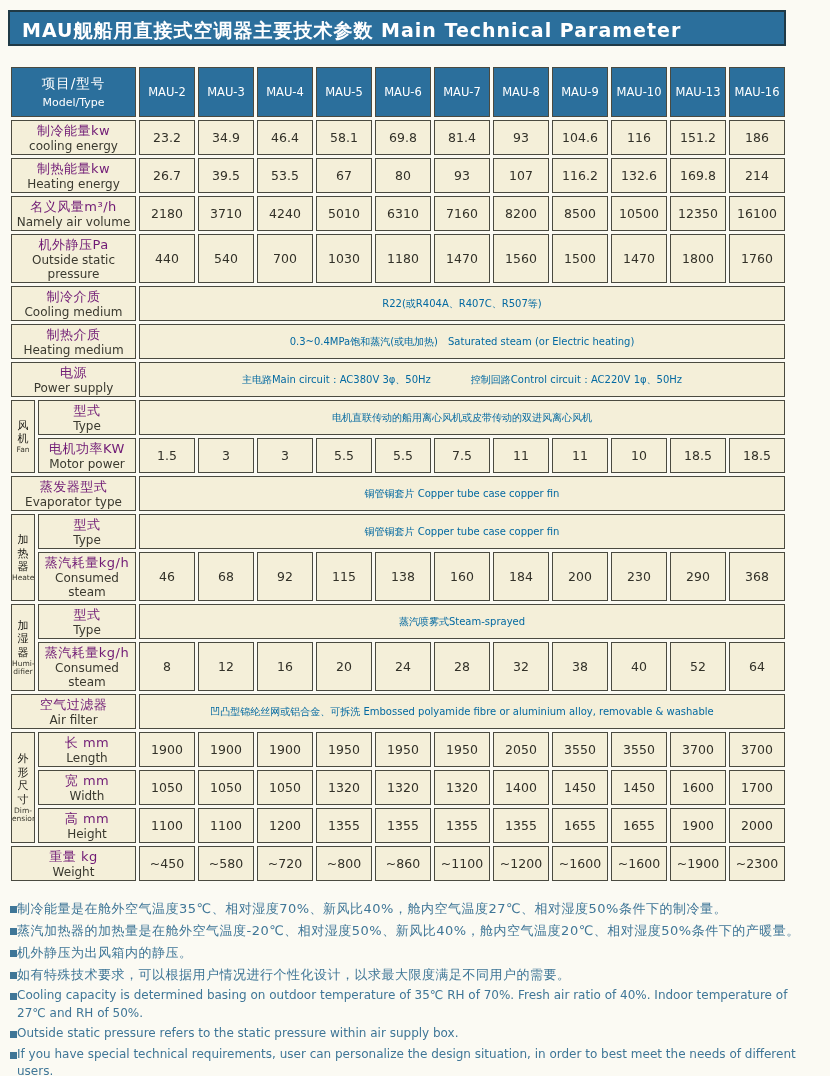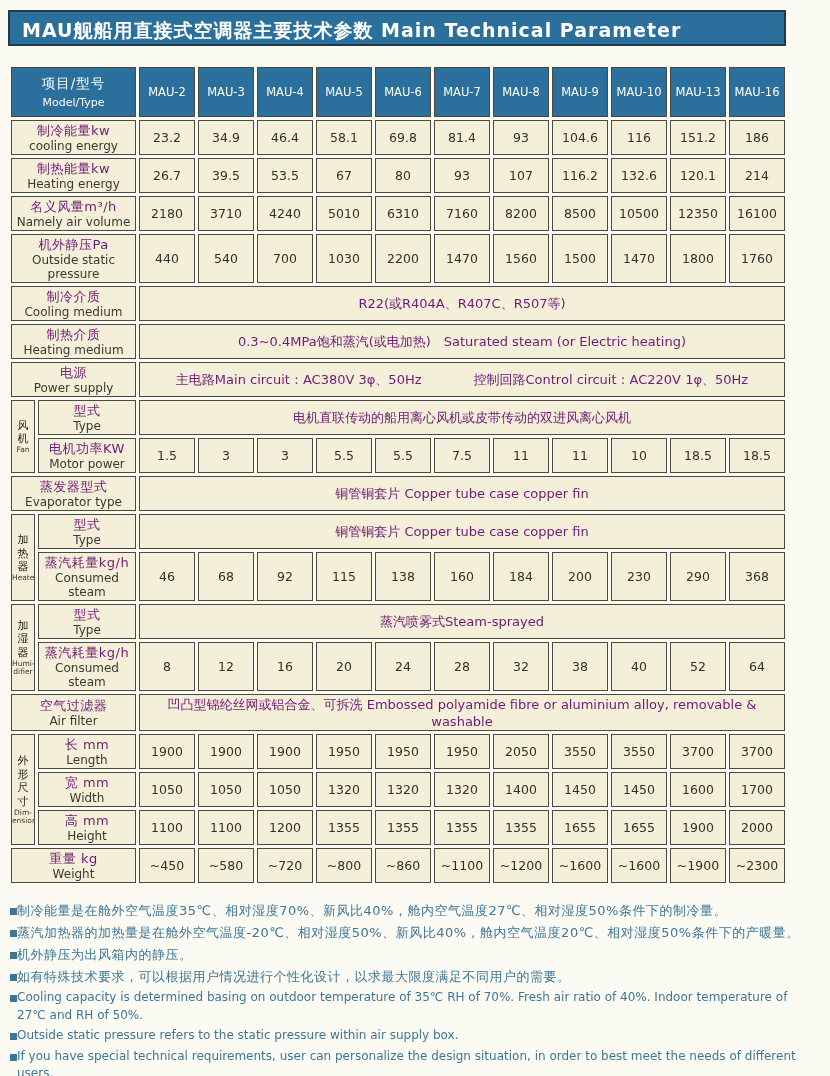--- a/index.html
+++ b/index.html
@@ -36,21 +36,21 @@
   }
   td.hdr{
     background:var(--teal); color:#fff;
     height:50px; font-size:11.5px;
   }
   td.corner .lz{font-size:13.5px; letter-spacing:1px;}
   td.corner .le{font-size:11px; margin-top:3px;}
   td.lab .lz{font-size:13px; color:#701a75; letter-spacing:0.5px;}
   td.lab .le{font-size:12px; color:#3a392f; margin-top:-1px;text-align:center;}
   td.val{font-size:12.5px; height:31px; color:#323128;}
-  td.span-cell{font-size:13px; color:#701a75; height:31px;}
+  td.span-cell{font-size:10px; color:#0369a1; height:31px;}
   td.group-cell{padding:0; background:var(--cream);}
   .group-cell .gz{font-size:11px; line-height:1.25; color:#22211b;}
   .group-cell .ge{font-size:7.5px; line-height:1.1; color:#3a392f;}
   
   .notes{margin:16px 0 0 10px; color:var(--note);}
   .note{display:flex; margin-bottom:3px; line-height:1.45;}
   .note .sq{width:7px; height:7px; background:currentColor; margin-top:6px; flex:none;}
   .note.zh .txt{font-size:13px; letter-spacing:0.5px;}
   .note.en .txt{font-size:12px; padding-right:12px;}
   
@@ -123,21 +123,21 @@
         </td>
         <td class="val">26.7</td>
         <td class="val">39.5</td>
         <td class="val">53.5</td>
         <td class="val">67</td>
         <td class="val">80</td>
         <td class="val">93</td>
         <td class="val">107</td>
         <td class="val">116.2</td>
         <td class="val">132.6</td>
-        <td class="val">120.1</td>
+        <td class="val">169.8</td>
         <td class="val">214</td>
       </tr>
       <tr>
         <td class="lab" colspan="2">
           <div class="lz">名义风量m³/h</div>
           <div class="le">Namely air volume</div>
         </td>
         <td class="val">2180</td>
         <td class="val">3710</td>
         <td class="val">4240</td>
@@ -152,21 +152,21 @@
       </tr>
       <tr>
         <td class="lab" colspan="2">
           <div class="lz">机外静压Pa</div>
           <div class="le">Outside static pressure</div>
         </td>
         <td class="val">440</td>
         <td class="val">540</td>
         <td class="val">700</td>
         <td class="val">1030</td>
-        <td class="val">2200</td>
+        <td class="val">1180</td>
         <td class="val">1470</td>
         <td class="val">1560</td>
         <td class="val">1500</td>
         <td class="val">1470</td>
         <td class="val">1800</td>
         <td class="val">1760</td>
       </tr>
       <tr>
         <td class="lab" colspan="2">
           <div class="lz">制冷介质</div>

